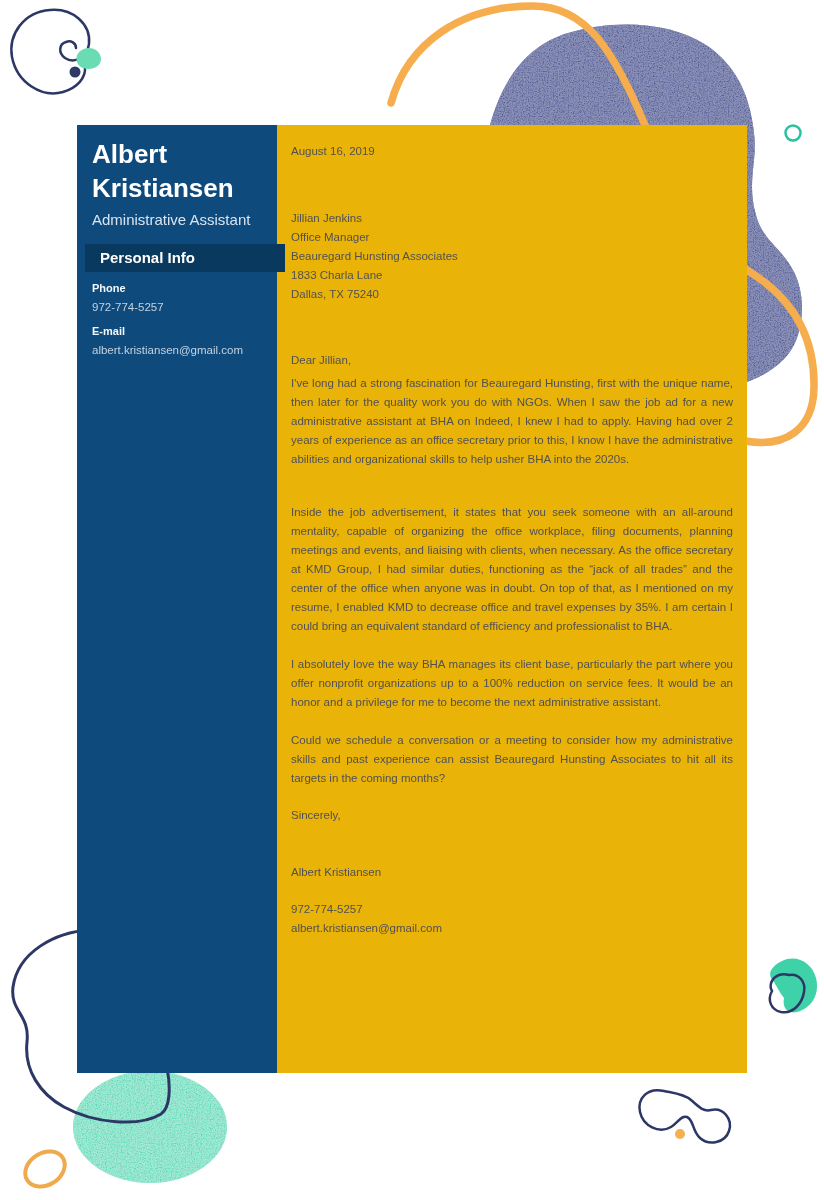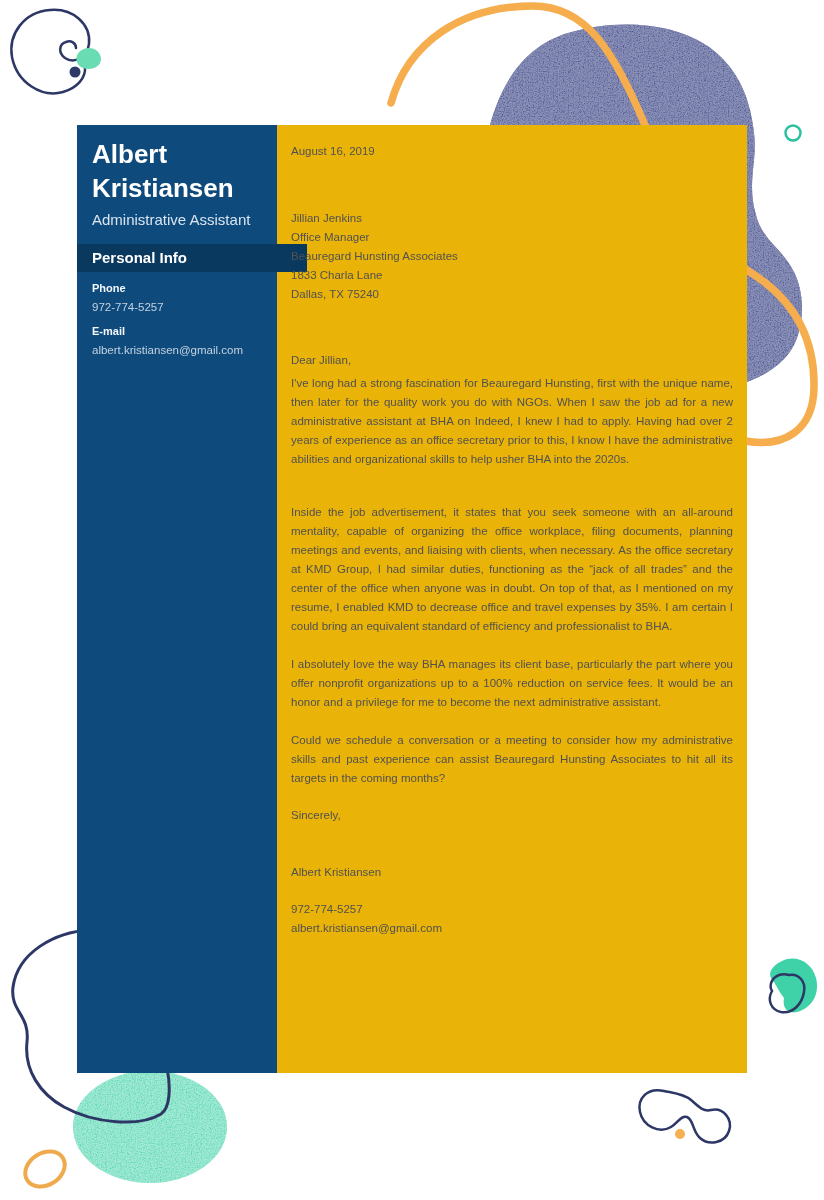--- a/index.html
+++ b/index.html
@@ -8,21 +8,21 @@
     background:#ffffff;font-family:"Liberation Sans", sans-serif;
   }
   
   #decor{position:absolute;left:0;top:0;width:824px;height:1200px;z-index:0;}
   
   .page{position:absolute;left:77px;top:125px;width:670px;height:948px;background:#eab308;z-index:2;}
   
   .sidebar{position:absolute;left:0;top:0;width:200px;height:948px;background:#0e4a7c;}
   .cand-name{position:absolute;left:15px;top:12px;width:172px;font-size:26px;font-weight:bold;color:#ffffff;line-height:34px;margin:0;}
   .cand-title{position:absolute;left:15px;top:85px;width:180px;font-size:15px;color:#d8e4f0;line-height:19px;}
-  .info-band{position:absolute;left:0;top:119px;width:230px;height:28px;background:#09395f;}
+  .info-band{position:absolute;left:8px;top:119px;width:200px;height:28px;background:#09395f;}
   .info-band span{display:block;padding-left:15px;line-height:28px;font-size:15px;font-weight:bold;color:#ffffff;}
   .pair{position:absolute;left:15px;width:180px;}
   .pair .lbl{font-size:11px;font-weight:bold;color:#f2f7fb;line-height:15px;}
   .pair .val{font-size:11.5px;color:#c3d2e0;line-height:15px;margin-top:4px;word-break:break-all;}
   .pair.p1{top:156px}.pair.p2{top:199px}.pair.p3{top:243px}
   
   .content{position:absolute;left:214px;top:0;width:442px;font-size:11.5px;color:#515151;}
   .content div, .content p{margin:0;}
   .abs{position:absolute;left:0;width:442px;line-height:19px;}
   .date{top:17px;}

